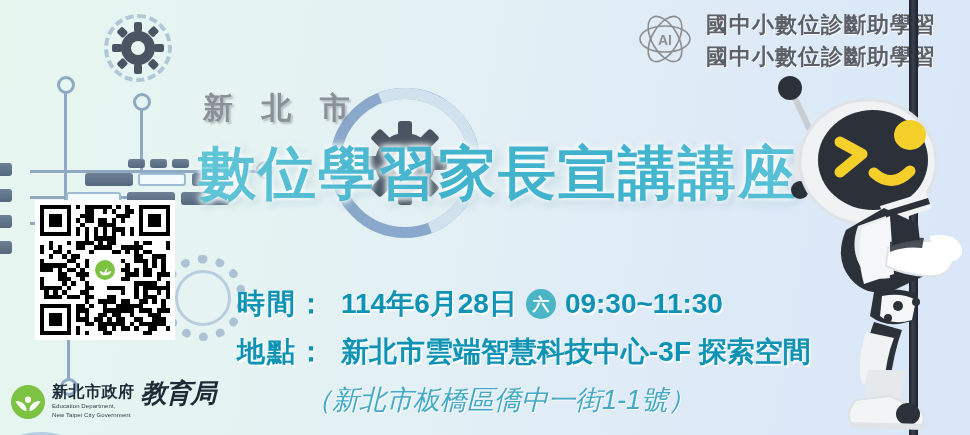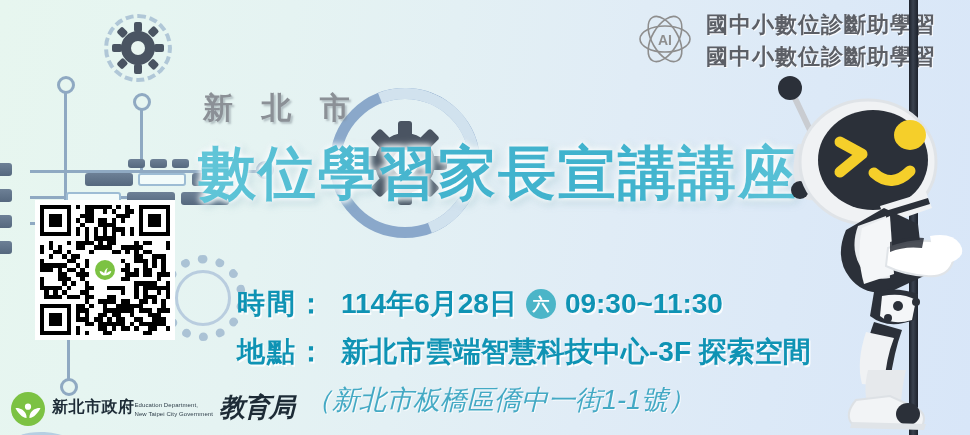--- a/index.html
+++ b/index.html
@@ -89,27 +89,27 @@
   #qr-canvas { width:100%; height:100%; display:block; }
   #qr-logo {
     position:absolute; left:50%; top:50%; transform:translate(-50%,-50%);
     width:26px; height:26px; background:#fff; border-radius:5px;
     display:flex; align-items:center; justify-content:center;
   }
 
   
   #gov-logo { position:absolute; left:10px; bottom:8px; display:flex; align-items:center; gap:6px; }
   #gov-leaf { width:36px; height:36px; flex:0 0 auto; }
-  #gov-text { display:flex; flex-direction:row; line-height:1; }
+  #gov-text { display:flex; flex-direction:column; line-height:1; }
   #gov-cn { font-size:16px; font-weight:bold; color:#1d2b36; letter-spacing:.5px; }
   #gov-en { font-size:6px; color:#2d3c48; line-height:1.35; margin-top:2px; letter-spacing:.1px; }
   #gov-dept {
     font-size:26px; color:#1d2b36; font-weight:bold; font-style:italic;
     font-family:"Liberation Serif","DejaVu Serif",serif; letter-spacing:-1px;
-    align-self:flex-end; margin-bottom:2px;
+    align-self:flex-end; margin-bottom:16px;
   }
 
   
   #kicker {
     position:absolute; left:203px; top:88px;
     font-size:30px; font-weight:bold; color:#8b9096; letter-spacing:10px;
     text-shadow: 2px 2px 2px rgba(120,130,140,.45);
   }
   #main-title {
     position:absolute; left:198px; top:135px;

